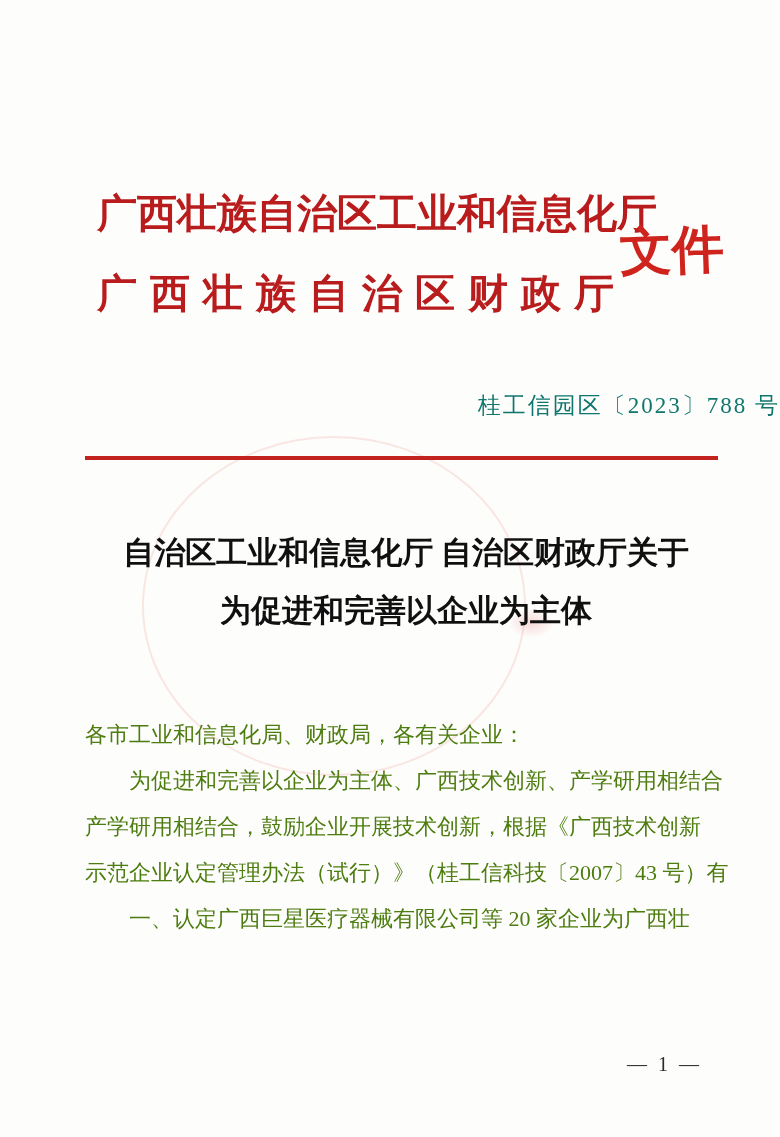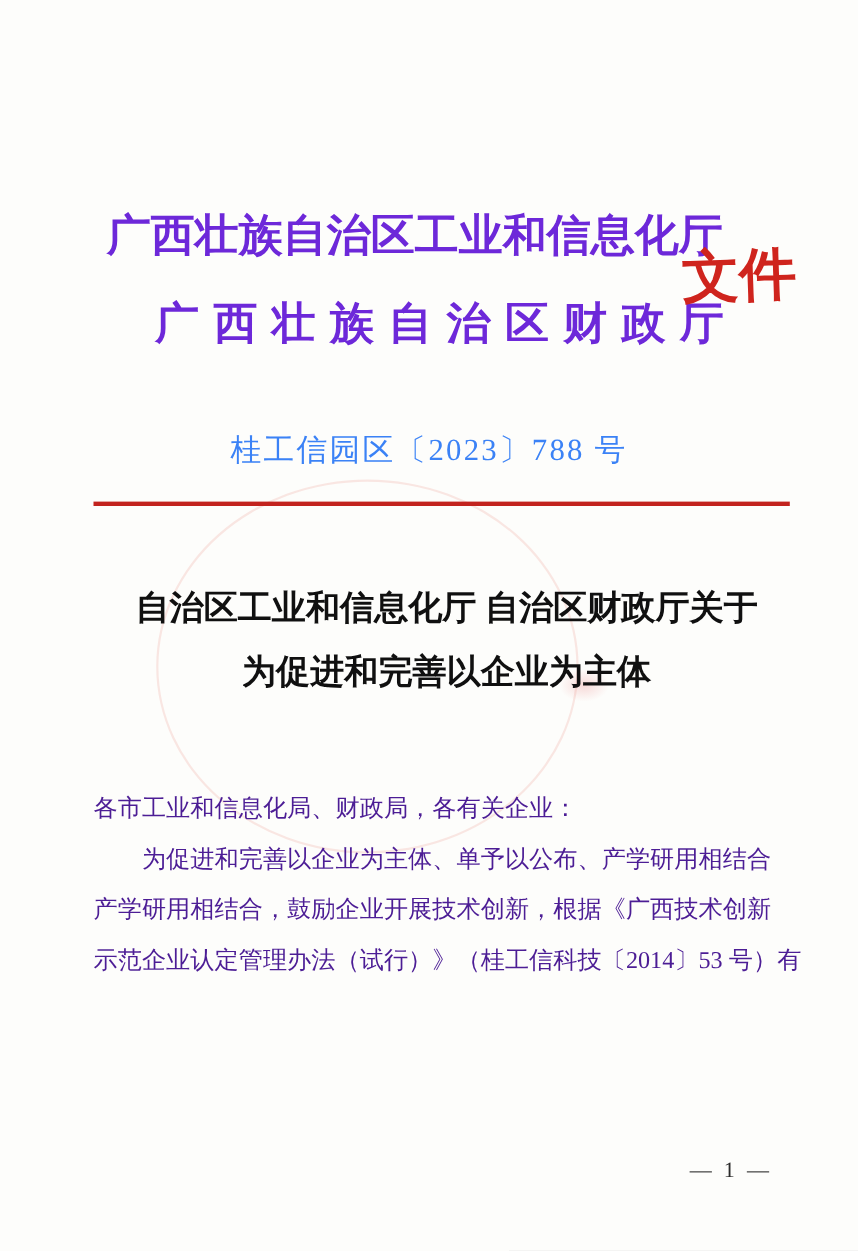--- a/index.html
+++ b/index.html
@@ -9,57 +9,57 @@
     margin:0 auto;
     background:#fdfdfb;
     overflow:hidden;
     font-family:"Liberation Serif","DejaVu Serif",serif;
     color:#262626;
   }
   
   .agency-line{
     position:absolute;left:97px;
     font-weight:bold;
-    color:#6d28d9;
+    color:#b91c1c;
     white-space:nowrap;
   }
   .agency-line.l1{top:186px;font-size:40px;letter-spacing:0px;}
-  .agency-line.l2{top:266px;font-size:40px;letter-spacing:13px;margin-left:44px;}
+  .agency-line.l2{top:266px;font-size:40px;letter-spacing:13px;}
   .doc-type{
     position:absolute;left:620px;top:216px;
     font-size:52px;font-weight:bold;color:#cf241d;
     transform:rotate(-2deg);
     white-space:nowrap;
   }
   
   .doc-number{
     position:absolute;top:390px;left:0;width:100%;
-    text-align:center;
-    font-size:28px;color:#3b82f6;
+    text-align:right;
+    font-size:23px;color:#0f766e;
     letter-spacing:2px;
   }
   
   .red-rule{
     position:absolute;left:85px;top:456px;
     width:633px;height:4px;
     background:#c2231e;
   }
   
   .title-block{
     position:absolute;top:524px;left:16px;width:100%;
     text-align:center;
     font-weight:bold;color:#101010;
     font-size:31px;line-height:58px;
     font-family:"Liberation Serif","DejaVu Serif",serif;
   }
   
   .body-block{
     position:absolute;top:712px;left:85px;width:622px;
     font-size:22px;line-height:46px;
-    color:#4c1d95;
+    color:#4d7c0f;
     white-space:nowrap;
   }
   .body-line.indent{padding-left:44px;}
   
   .page-number{
     position:absolute;top:1053px;right:78px;
     font-size:20px;color:#2c2c2c;letter-spacing:3px;
     font-family:"Liberation Serif","DejaVu Serif",serif;
   }
   
@@ -93,20 +93,21 @@
 
   <div class="red-rule"></div>
 
   <div class="title-block">
     <div>自治区工业和信息化厅 自治区财政厅关于</div>
     <div>为促进和完善以企业为主体</div>
   </div>
 
   <div class="body-block">
     <div class="body-line">各市工业和信息化局、财政局，各有关企业：</div>
-    <div class="body-line indent">为促进和完善以企业为主体、单予以公布、产学研用相结合</div>
+    <div class="body-line indent">为促进和完善以企业为主体、广西技术创新、产学研用相结合</div>
     <div class="body-line">产学研用相结合，鼓励企业开展技术创新，根据《广西技术创新</div>
-    <div class="body-line">示范企业认定管理办法（试行）》（桂工信科技〔2014〕53 号）有</div>
+    <div class="body-line">示范企业认定管理办法（试行）》（桂工信科技〔2007〕43 号）有</div>
+    <div class="body-line indent">一、认定广西巨星医疗器械有限公司等 20 家企业为广西壮</div>
   </div>
 
   <div class="page-number">— 1 —</div>
 
 </div>
 
 </body></html>

